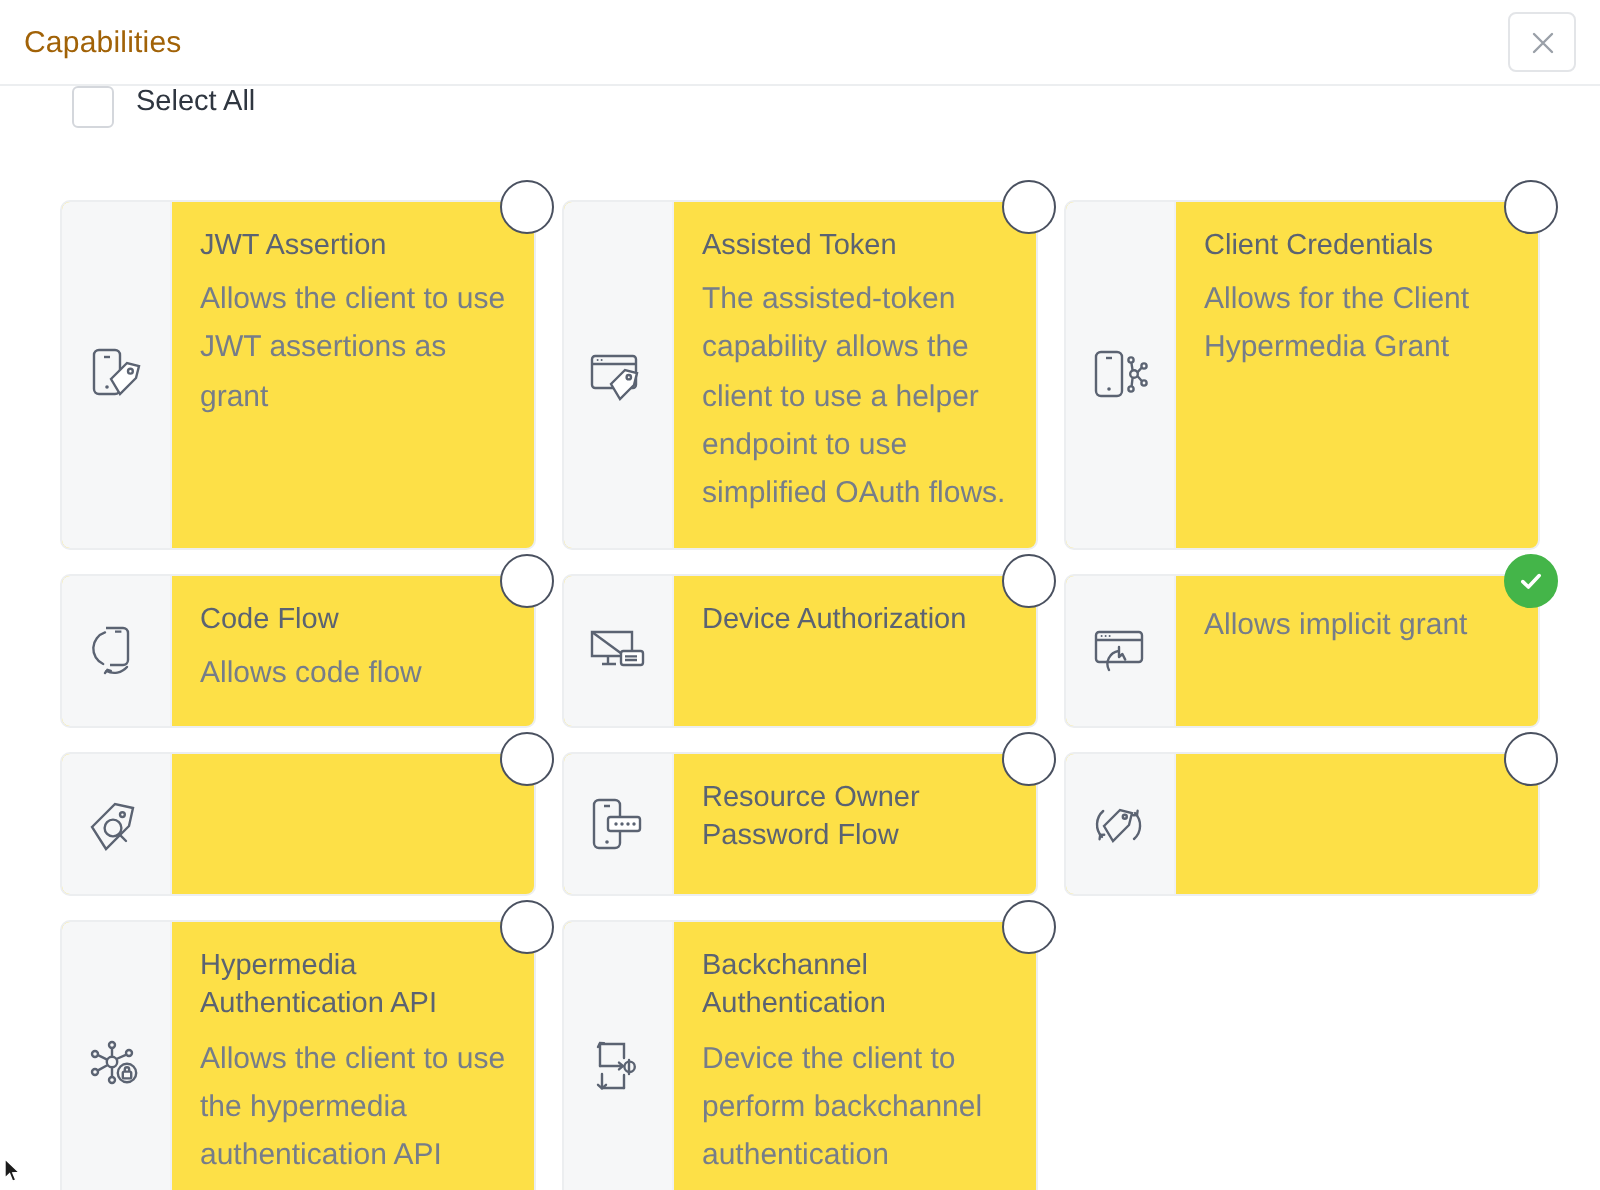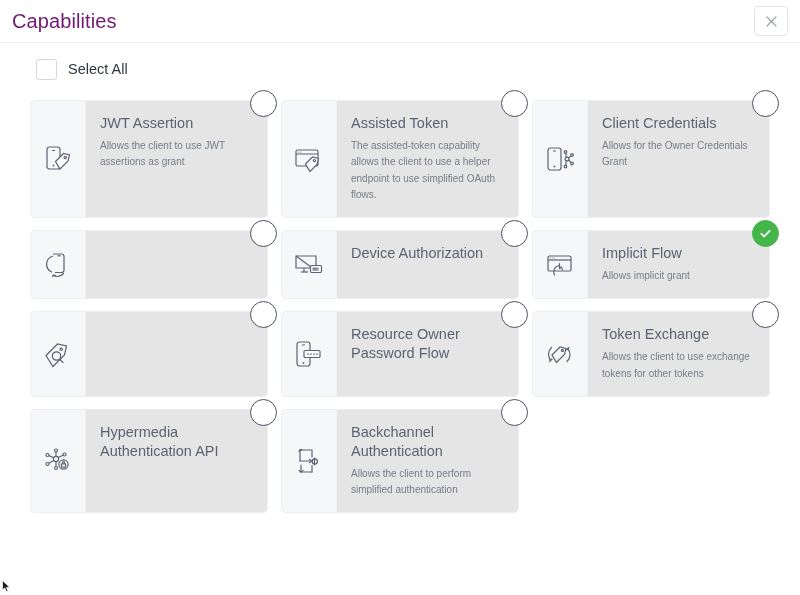--- a/index.html
+++ b/index.html
@@ -25,22 +25,22 @@
   .dialog-header {
     position: relative;
     height: 43px;
     flex: 0 0 43px;
     border-bottom: 1px solid #eceef0;
     display: flex;
     align-items: center;
   }
   .dialog-title {
     margin-left: 12px;
-    font-size: 20px;
-    color: #701a75;
+    font-size: 15px;
+    color: #a16207;
     letter-spacing: 0.1px;
   }
   .close-button {
     position: absolute;
     right: 12px;
     top: 6px;
     width: 34px;
     height: 30px;
     border: 1px solid #e3e5e8;
     border-radius: 4px;
@@ -54,21 +54,21 @@
 
   
   .dialog-body {
     flex: 1 1 auto;
     padding: 0 30px;
     position: relative;
   }
 
   .select-all-row {
     display: flex;
-    align-items: center;
+    align-items: flex-start;
     height: 52px;
     padding-left: 6px;
   }
   .checkbox {
     width: 21px;
     height: 21px;
     border: 1px solid #d4d7dc;
     border-radius: 3px;
     background: #ffffff;
     cursor: pointer;
@@ -87,21 +87,21 @@
     column-gap: 13px;
     row-gap: 12px;
     padding-top: 5px;
   }
 
   .card-slot { position: relative; }
 
   .card {
     position: relative;
     display: flex;
-    background: #e5e5e5;
+    background: #fde047;
     border: 1px solid #eceef0;
     border-radius: 5px;
     overflow: hidden;
     height: 100%;
     min-height: 62px;
     cursor: pointer;
   }
 
   .card-icon-panel {
     flex: 0 0 55px;
@@ -118,21 +118,21 @@
     padding: 13px 14px 14px 14px;
     min-width: 0;
   }
   .card-title {
     font-size: 14.5px;
     color: #5b6372;
     line-height: 1.32;
     margin-bottom: 5px;
   }
   .card-desc {
-    font-size: 10px;
+    font-size: 15px;
     color: #767d89;
     line-height: 1.62;
   }
 
   
   .select-circle {
     position: absolute;
     top: -10px;
     right: -9px;
     width: 27px;
@@ -241,39 +241,43 @@
                 <circle cx="22.5" cy="10" r="1.3"></circle>
                 <circle cx="29" cy="13" r="1.3"></circle>
                 <circle cx="29" cy="21.5" r="1.3"></circle>
                 <circle cx="22.5" cy="24.5" r="1.3"></circle>
                 <path d="M23.3 15.2 L22.7 11.3 M25.7 16.2 L27.8 13.9 M25.7 18 L27.8 20.4 M23.3 18.8 L22.8 23.2"></path>
               </svg>
             </span>
           </div>
           <div class="card-text">
             <div class="card-title">Client Credentials</div>
-            <div class="card-desc">Allows for the Owner Credentials Grant</div>
+            <div class="card-desc">Allows for the Client Hypermedia Grant</div>
           </div>
         </div>
         <div class="select-circle"></div>
       </div>
 
       <div class="card-slot">
         <div class="card">
           <div class="card-icon-panel">
             <span>
               <svg width="34" height="34" viewBox="0 0 34 34" fill="none" stroke="#5b6372" stroke-width="1.2">
                 <path d="M12 6h8.5a2.5 2.5 0 0 1 2.5 2.5V22"></path>
                 <path d="M23 22a2.5 2.5 0 0 1-2.5 2.5H14"></path>
                 <path d="M16.5 7.8h3.2"></path>
                 <path d="M22.5 25.5 A8.5 8.5 0 0 1 12.2 27.5" stroke-linecap="round"></path>
                 <path d="M11.5 28.5l1.2-1.6 1.7.6" stroke-linecap="round"></path>
                 <path d="M11.5 8.2 A8.5 8.5 0 0 0 10.6 24" stroke-linecap="round"></path>
               </svg>
             </span>
+          </div>
+          <div class="card-text">
+            <div class="card-title">Code Flow</div>
+            <div class="card-desc">Allows code flow</div>
           </div>
         </div>
         <div class="select-circle"></div>
       </div>
 
       <div class="card-slot">
         <div class="card">
           <div class="card-icon-panel">
             <span>
               <svg width="34" height="34" viewBox="0 0 34 34" fill="none" stroke="#5b6372" stroke-width="1.2">
@@ -303,21 +307,20 @@
                 <path d="M5 12h23"></path>
                 <circle cx="7.8" cy="10" r="0.5" fill="#5b6372" stroke="none"></circle>
                 <circle cx="9.8" cy="10" r="0.5" fill="#5b6372" stroke="none"></circle>
                 <circle cx="11.8" cy="10" r="0.5" fill="#5b6372" stroke="none"></circle>
                 <path d="M16.5 15.5 L16.5 20.5 L18.2 19 L19.6 21.8" stroke-linejoin="round" stroke-linecap="round"></path>
                 <path d="M16.3 17.5 A6.5 6.5 0 0 0 11.5 27" stroke-linecap="round"></path>
               </svg>
             </span>
           </div>
           <div class="card-text">
-            <div class="card-title">Implicit Flow</div>
             <div class="card-desc">Allows implicit grant</div>
           </div>
         </div>
         <div class="select-circle selected">
           <span>
             <svg width="15" height="15" viewBox="0 0 15 15">
               <path d="M3.4 7.8 L6.2 10.5 L11.6 4.8" stroke="#ffffff" stroke-width="1.8" fill="none" stroke-linecap="round" stroke-linejoin="round"></path>
             </svg>
           </span>
         </div>
@@ -368,24 +371,20 @@
             <span>
               <svg width="34" height="34" viewBox="0 0 34 34" fill="none" stroke="#5b6372" stroke-width="1.2">
                 <path d="M9 18 L17 10 L23 11.5 L21.5 17.5 L13.5 25.5 Z"></path>
                 <circle cx="19.4" cy="13.4" r="1"></circle>
                 <path d="M24.5 11.5 A9 9 0 0 1 24 24.5" stroke-linecap="round"></path>
                 <path d="M25.8 10.4 l-0.3 2.1 -2 0.1" stroke-linecap="round"></path>
                 <path d="M8 23.5 A9 9 0 0 1 8.6 10.5" stroke-linecap="round"></path>
                 <path d="M6.8 24.6 l0.3 -2.1 2 -0.1" stroke-linecap="round"></path>
               </svg>
             </span>
-          </div>
-          <div class="card-text">
-            <div class="card-title">Token Exchange</div>
-            <div class="card-desc">Allows the client to use exchange tokens for other tokens</div>
           </div>
         </div>
         <div class="select-circle"></div>
       </div>
 
       <div class="card-slot">
         <div class="card">
           <div class="card-icon-panel">
             <span>
               <svg width="34" height="34" viewBox="0 0 34 34" fill="none" stroke="#5b6372" stroke-width="1.2">
@@ -397,20 +396,21 @@
                 <circle cx="23.5" cy="10.5" r="1.5"></circle>
                 <path d="M15 12.4 L15 8 M12.6 13.8 L8 11.6 M12.6 16.6 L8 19.2 M15 17.6 L15 22.5 M17.2 13.5 L22.2 11.3"></path>
                 <circle cx="22.5" cy="20.5" r="4.6" fill="#f6f7f8"></circle>
                 <rect x="20.4" y="19.8" width="4.2" height="3.4" rx="0.7"></rect>
                 <path d="M21.4 19.8v-1.1a1.1 1.1 0 0 1 2.2 0v1.1"></path>
               </svg>
             </span>
           </div>
           <div class="card-text">
             <div class="card-title">Hypermedia Authentication API</div>
+            <div class="card-desc">Allows the client to use the hypermedia authentication API</div>
           </div>
         </div>
         <div class="select-circle"></div>
       </div>
 
       <div class="card-slot">
         <div class="card">
           <div class="card-icon-panel">
             <span>
               <svg width="34" height="34" viewBox="0 0 34 34" fill="none" stroke="#5b6372" stroke-width="1.2" stroke-linecap="round">
@@ -422,21 +422,21 @@
                 <path d="M22.5 14 L22.5 21"></path>
                 <circle cx="22.8" cy="17.4" r="2.6"></circle>
                 <path d="M20 28 L9 28 L9 21"></path>
                 <path d="M11 26.4 L9 28.2 L7 26.4"></path>
                 <path d="M20 28 L20 21.5"></path>
               </svg>
             </span>
           </div>
           <div class="card-text">
             <div class="card-title">Backchannel Authentication</div>
-            <div class="card-desc">Allows the client to perform simplified authentication</div>
+            <div class="card-desc">Device the client to perform backchannel authentication</div>
           </div>
         </div>
         <div class="select-circle"></div>
       </div>
 
       <div></div>
 
     </div>
   </div>
 

